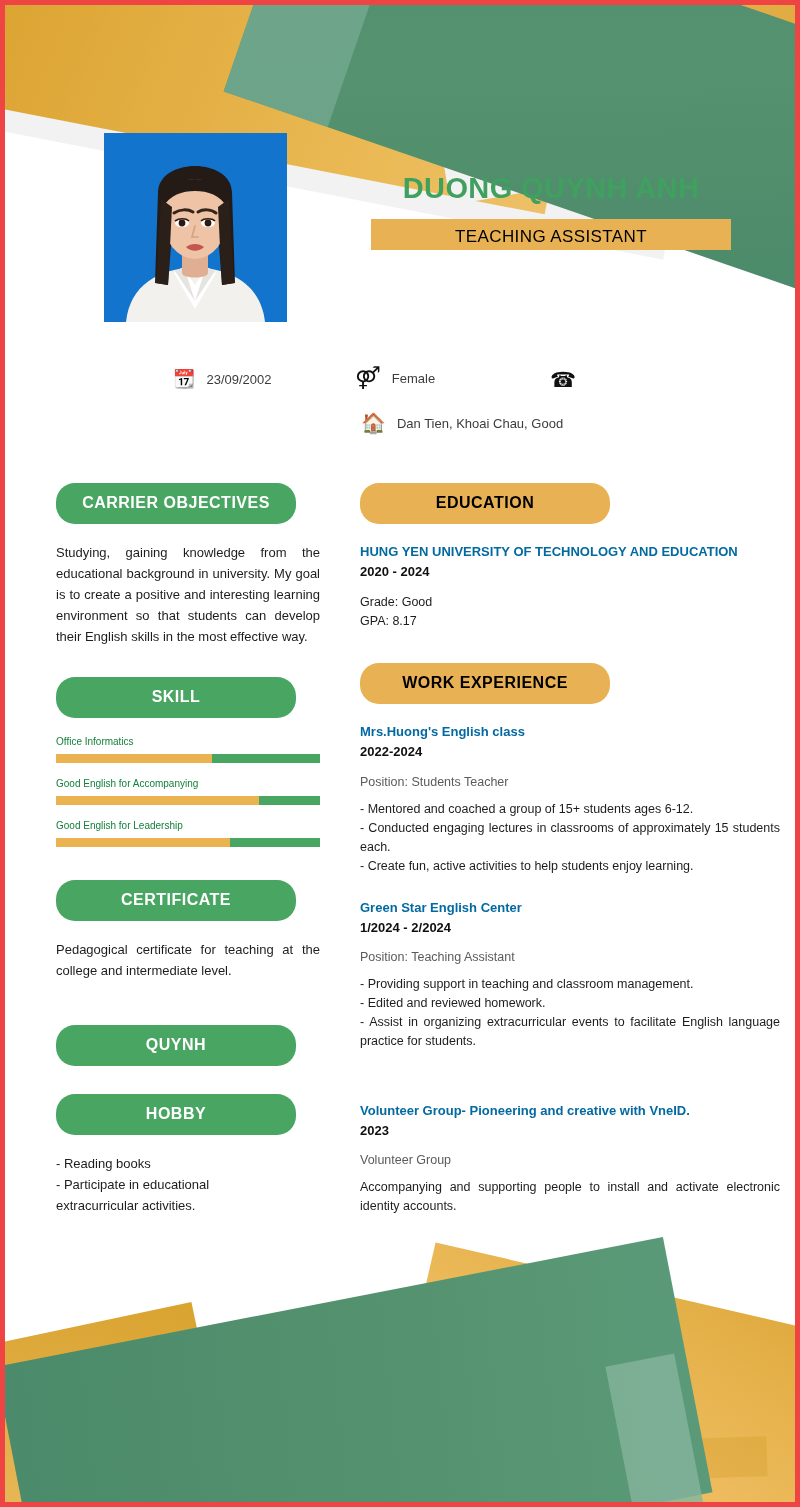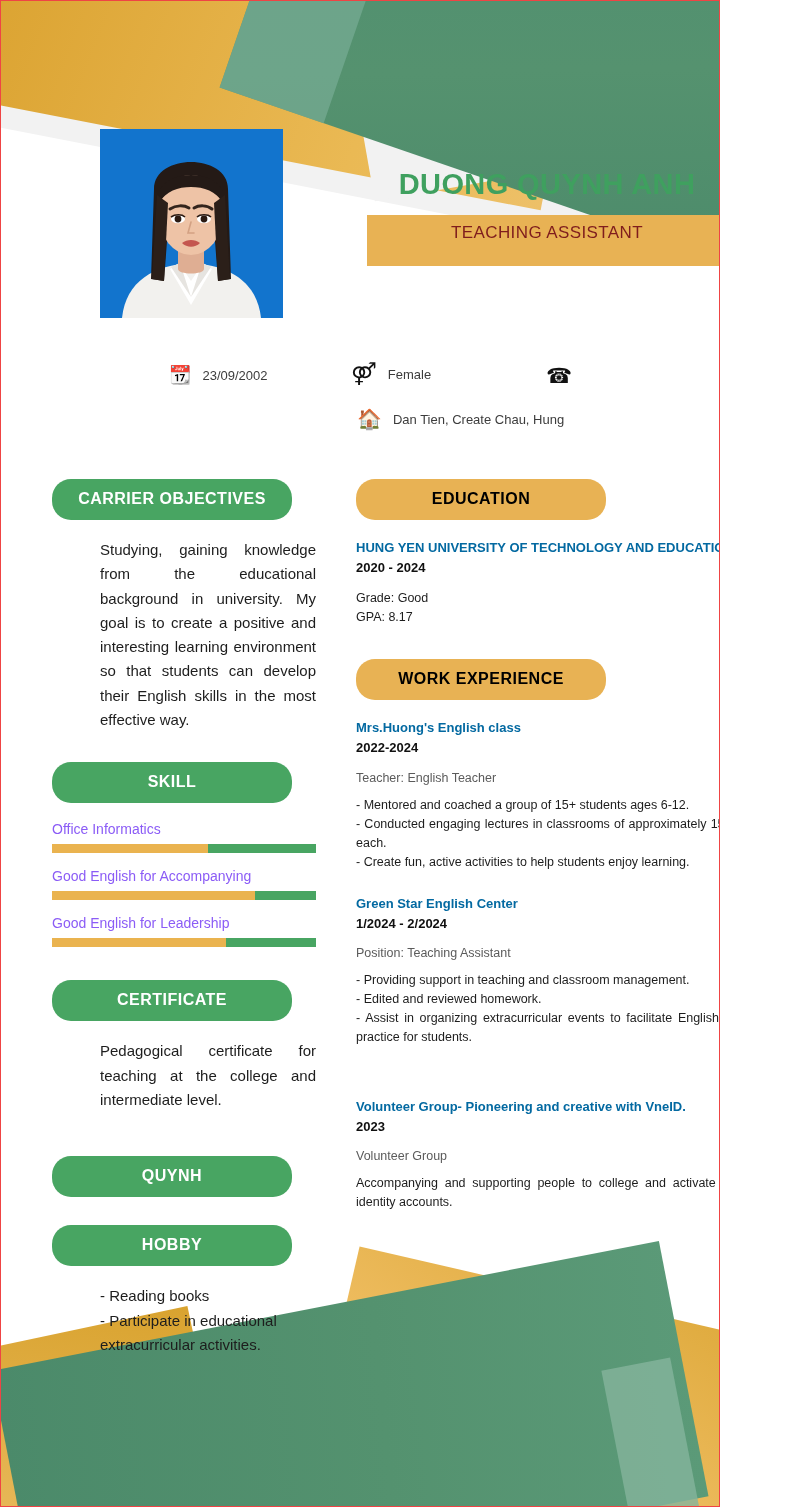--- a/index.html
+++ b/index.html
@@ -8,24 +8,24 @@
     width: 800px;
     height: 1507px;
     background: #ffffff;
     font-family: "Liberation Sans", sans-serif;
     overflow: hidden;
     position: relative;
   }
 
   .page {
     position: relative;
-    width: 720px;
+    width: 800px;
     height: 1507px;
     background: #ffffff;
-    border: 1px solid #ef4444;
+    border: 5px solid #ef4444;
     overflow: hidden;
   }
 
   
   .deco { position: absolute; pointer-events: none; }
 
   .deco-top-grey {
     top: -30px; left: -20px;
     width: 720px; height: 150px;
     background: #f2f2f2;
@@ -136,24 +136,24 @@
     font-size: 29px;
     font-weight: bold;
     color: #3fa05f;
     letter-spacing: 0.4px;
     line-height: 1.1;
     white-space: nowrap;
   }
   .cv-role {
     margin-top: 14px;
     background: #e8b254;
-    color: #7f1d1d;
+    color: #000000;
     font-size: 17px;
     letter-spacing: 0.4px;
-    padding: 8px 0 23px 0;
+    padding: 8px 0 3px 0;
     width: 360px;
   }
 
   
   .contact {
     position: absolute;
     top: 362px; left: 0;
     width: 800px;
     height: 80px;
     font-size: 13px;
@@ -180,35 +180,34 @@
     text-align: center;
     font-weight: bold;
     letter-spacing: 0.5px;
     padding: 11px 0 12px 0;
     font-size: 16px;
   }
   .pill-green { background: #48a562; color: #ffffff; width: 240px; }
   .pill-orange { background: #e8b254; color: #000000; width: 250px; }
 
   .body-text {
-    font-size: 15px;
+    font-size: 13px;
     color: #1d1d1d;
     line-height: 1.62;
     text-align: justify;
-    margin-left: 48px;
   }
   .body-text-left { text-align: left; }
 
   .blk { margin-top: 18px; }
   .gap-lg { height: 30px; }
 
   
   .skill-name {
-    font-size: 14px;
-    color: #8b5cf6;
+    font-size: 10px;
+    color: #15803d;
     margin-bottom: 7px;
   }
   .skill-bar {
     height: 9px;
     width: 264px;
     background: #48a562;
     margin-bottom: 15px;
     overflow: hidden;
   }
   .skill-fill { height: 9px; background: #eab34f; }
@@ -312,21 +311,21 @@
     <div class="contact-item c-sex">
       <span class="ico ico-sex">⚤</span>
       <span>Female</span>
     </div>
     <div class="contact-item c-phone">
       <span class="ico ico-phone">☎</span>
       <span></span>
     </div>
     <div class="contact-item c-addr">
       <span class="ico ico-home">🏠</span>
-      <span>Dan Tien, Create Chau, Hung</span>
+      <span>Dan Tien, Khoai Chau, Good</span>
     </div>
   </div>
 
   <div class="col-left">
 
     <div>
       <div class="pill pill-green">CARRIER OBJECTIVES</div>
       <div class="body-text blk">Studying, gaining knowledge from the educational background in university. My goal is to create a positive and interesting learning environment so that students can develop their English skills in the most effective way.</div>
     </div>
 
@@ -393,21 +392,21 @@
     </div>
 
     <div style="height:32px"></div>
 
     <div>
       <div class="pill pill-orange">WORK EXPERIENCE</div>
 
       <div class="blk">
         <div class="entry-title">Mrs.Huong's English class</div>
         <div class="entry-date">2022-2024</div>
-        <div class="entry-sub">Teacher: English Teacher</div>
+        <div class="entry-sub">Position: Students Teacher</div>
         <div class="entry-body" style="white-space:pre-line">- Mentored and coached a group of 15+ students ages 6-12.
 - Conducted engaging lectures in classrooms of approximately 15 students each.
 - Create fun, active activities to help students enjoy learning.</div>
       </div>
 
       <div style="height:22px"></div>
 
       <div>
         <div class="entry-title">Green Star English Center</div>
         <div class="entry-date">1/2024 - 2/2024</div>
@@ -418,19 +417,19 @@
       </div>
     </div>
 
     <div style="height:32px"></div>
 
     <div>
       <div class="blk">
         <div class="entry-title">Volunteer Group- Pioneering and creative with VneID.</div>
         <div class="entry-date">2023</div>
         <div class="entry-sub">Volunteer Group</div>
-        <div class="entry-body">Accompanying and supporting people to college and activate electronic identity accounts.</div>
+        <div class="entry-body">Accompanying and supporting people to install and activate electronic identity accounts.</div>
       </div>
     </div>
 
   </div>
 
 </div>
 
 </body></html>

